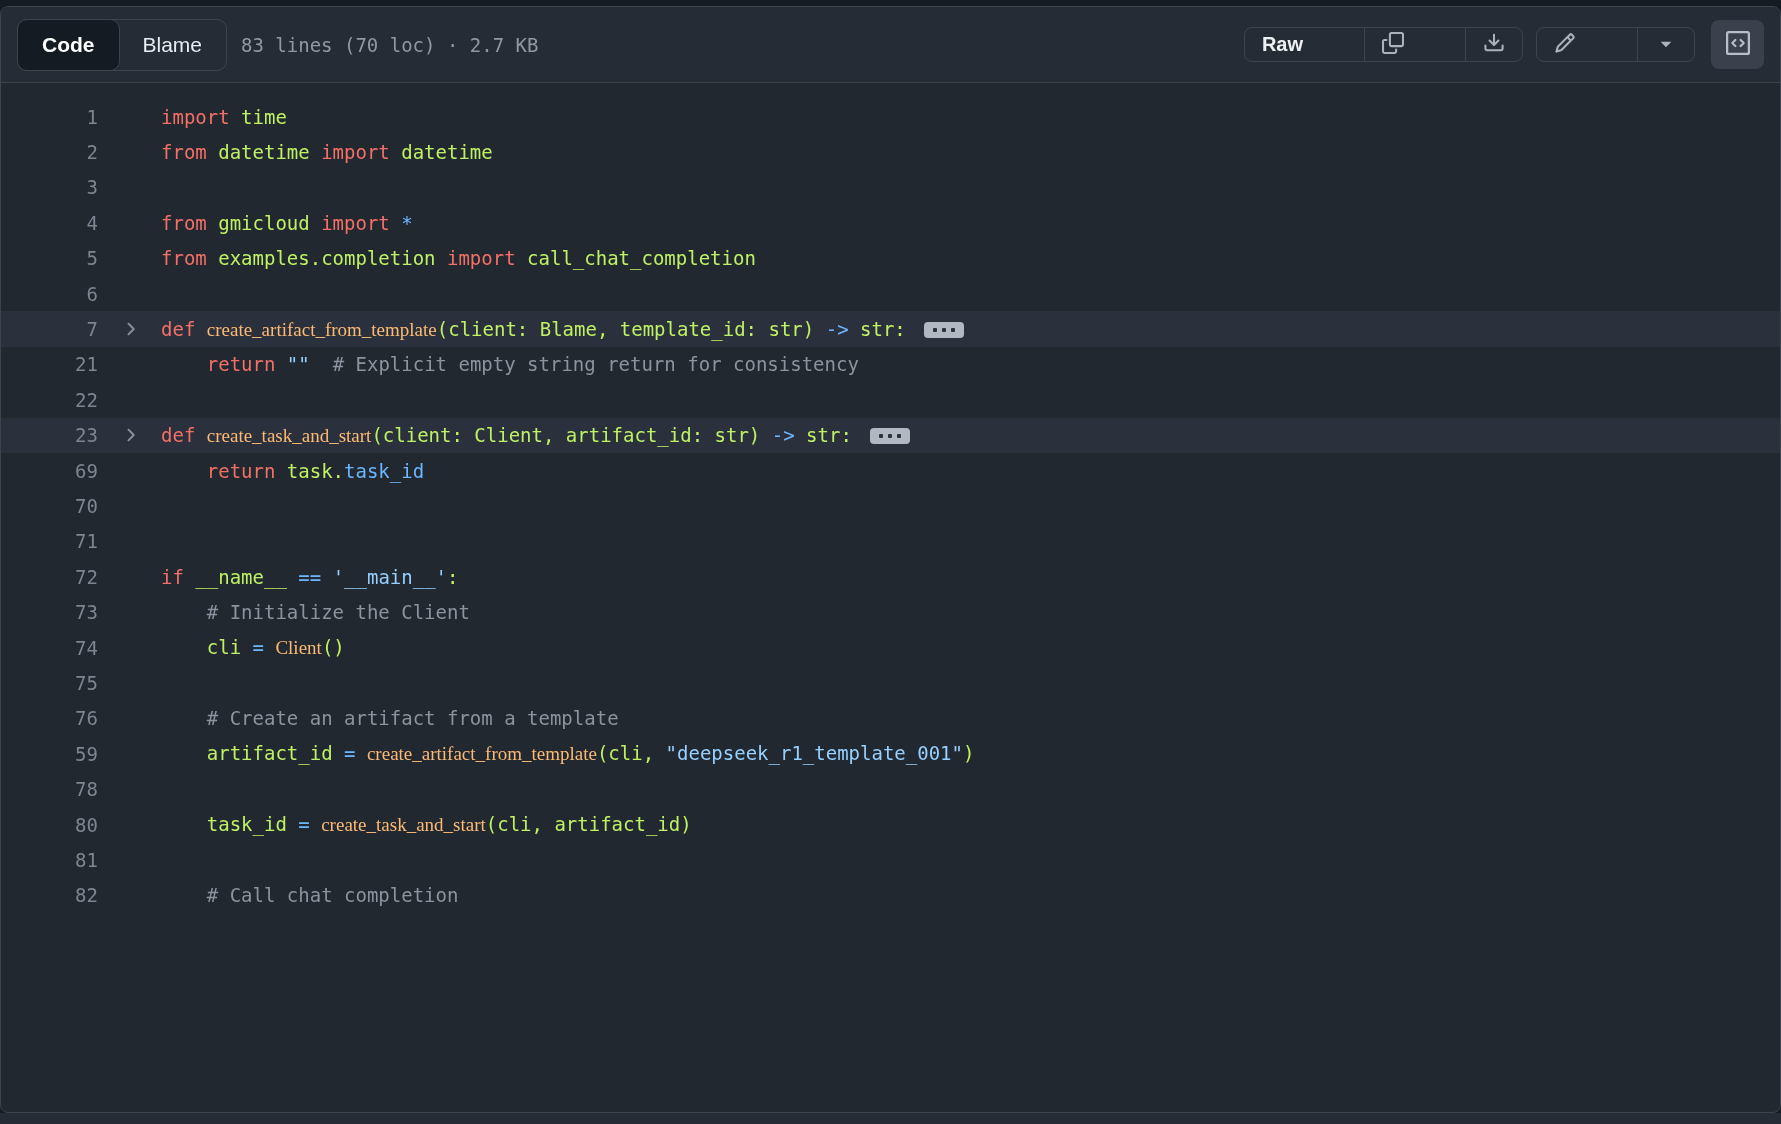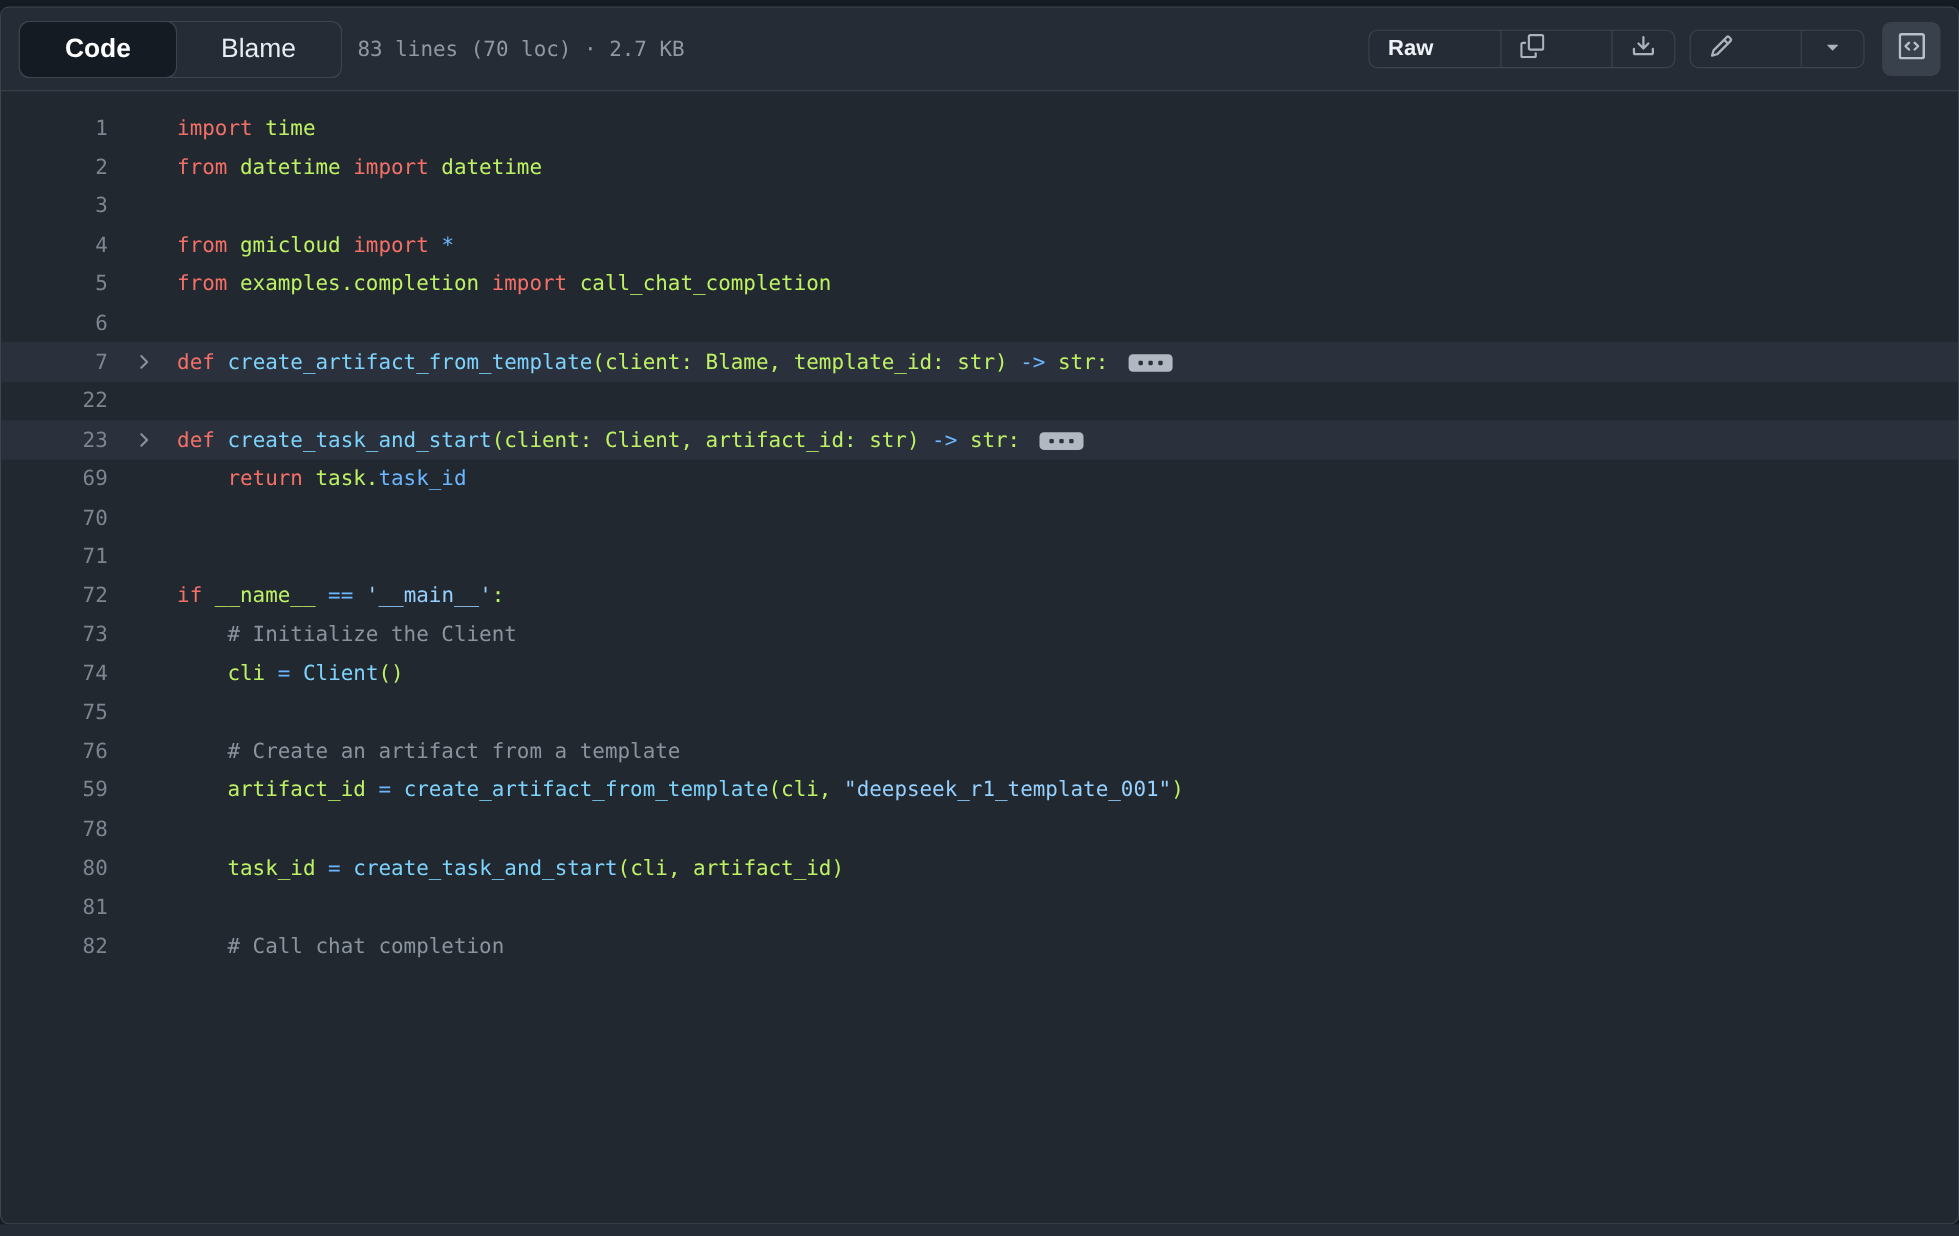--- a/index.html
+++ b/index.html
@@ -17,22 +17,22 @@
   
   .toolbar{
     height:75px;background:#262c36;border-bottom:1px solid #3d444d;
     display:flex;align-items:center;padding:0 16px;box-sizing:content-box;
   }
   .seg{
     display:flex;align-items:stretch;height:52px;box-sizing:border-box;
     border:1px solid #3d444d;border-radius:10px;
   }
   .seg-tab{
-    display:flex;align-items:center;padding:0 41px;
-    font-size:24px;color:#e6edf3;cursor:pointer;box-sizing:border-box;
+    display:flex;align-items:center;padding:0 24px;
+    font-size:21px;color:#e6edf3;cursor:pointer;box-sizing:border-box;
   }
   .seg-tab.active{
     background:#151b23;border:1px solid #3d444d;border-radius:10px;
     margin:-1px;font-weight:700;color:#ffffff;
   }
   .meta{
     margin-left:14px;font-family:"DejaVu Sans Mono","Liberation Mono",monospace;
     font-size:19px;color:#9198a1;
   }
   .flex-spacer{flex:1}
@@ -62,21 +62,21 @@
   }
   .row{
     display:flex;align-items:center;height:35.4px;white-space:pre;width:100%;
   }
   .row.hl{background:#2a313c;}
   .ln{flex:0 0 97px;text-align:right;color:#7d8590;cursor:pointer;}
   .fold{flex:0 0 63px;display:flex;align-items:center;justify-content:center;}
   .fold svg{display:block;}
   .src{color:#e6edf3;}
   .src .k{color:#f47067;}   
-  .src .f{color:#7dd3fc;}   
+  .src .f{color:#fdba74;font-family:Liberation Serif, serif;}   
   .src .o{color:#6cb6ff;}   
   .src .s{color:#96d0ff;}   
   .src .c{color:#8b949e;}   
   .src .p{color:#bef264;}   
   .ellipsis{
     display:inline-flex;align-items:center;gap:5px;
     background:#b1b8c2;border-radius:4px;padding:6px 9px;
     margin-left:18px;vertical-align:middle;cursor:pointer;
   }
   .ellipsis i{display:block;width:4px;height:4px;border-radius:1px;background:#2a313c;}
@@ -151,20 +151,21 @@
   <div class="code-area">
       <div class="row"><span class="ln">1</span><span class="fold"></span><span class="src"><span class="k">import</span><span class="p"> time</span></span></div>
       <div class="row"><span class="ln">2</span><span class="fold"></span><span class="src"><span class="k">from</span><span class="p"> datetime </span><span class="k">import</span><span class="p"> datetime</span></span></div>
       <div class="row"><span class="ln">3</span><span class="fold"></span><span class="src"></span></div>
       <div class="row"><span class="ln">4</span><span class="fold"></span><span class="src"><span class="k">from</span><span class="p"> gmicloud </span><span class="k">import</span><span class="p"> </span><span class="o">*</span></span></div>
       <div class="row"><span class="ln">5</span><span class="fold"></span><span class="src"><span class="k">from</span><span class="p"> examples.completion </span><span class="k">import</span><span class="p"> call_chat_completion</span></span></div>
       <div class="row"><span class="ln">6</span><span class="fold"></span><span class="src"></span></div>
       <div class="row hl"><span class="ln">7</span><span class="fold"><svg width="20" height="20" viewBox="0 0 16 16" fill="#8b949e">
             <path d="M6.22 3.22a.75.75 0 0 1 1.06 0l4.25 4.25a.75.75 0 0 1 0 1.06l-4.25 4.25a.751.751 0 0 1-1.042-.018.751.751 0 0 1-.018-1.042L9.94 8 6.22 4.28a.75.75 0 0 1 0-1.06Z"></path>
           </svg></span><span class="src"><span class="k">def</span><span class="p"> </span><span class="f">create_artifact_from_template</span><span class="p">(client: Blame, template_id: str) </span><span class="o">-&gt;</span><span class="p"> str:</span><span class="ellipsis"><i></i><i></i><i></i></span></span></div>
+      <div class="row"><span class="ln">21</span><span class="fold"></span><span class="src"><span class="p">    </span><span class="k">return</span><span class="p"> </span><span class="s">""</span><span class="p">  </span><span class="c"># Explicit empty string return for consistency</span></span></div>
       <div class="row"><span class="ln">22</span><span class="fold"></span><span class="src"></span></div>
       <div class="row hl"><span class="ln">23</span><span class="fold"><svg width="20" height="20" viewBox="0 0 16 16" fill="#8b949e">
             <path d="M6.22 3.22a.75.75 0 0 1 1.06 0l4.25 4.25a.75.75 0 0 1 0 1.06l-4.25 4.25a.751.751 0 0 1-1.042-.018.751.751 0 0 1-.018-1.042L9.94 8 6.22 4.28a.75.75 0 0 1 0-1.06Z"></path>
           </svg></span><span class="src"><span class="k">def</span><span class="p"> </span><span class="f">create_task_and_start</span><span class="p">(client: Client, artifact_id: str) </span><span class="o">-&gt;</span><span class="p"> str:</span><span class="ellipsis"><i></i><i></i><i></i></span></span></div>
       <div class="row"><span class="ln">69</span><span class="fold"></span><span class="src"><span class="p">    </span><span class="k">return</span><span class="p"> task.</span><span class="o">task_id</span></span></div>
       <div class="row"><span class="ln">70</span><span class="fold"></span><span class="src"></span></div>
       <div class="row"><span class="ln">71</span><span class="fold"></span><span class="src"></span></div>
       <div class="row"><span class="ln">72</span><span class="fold"></span><span class="src"><span class="k">if</span><span class="p"> __name__ </span><span class="o">==</span><span class="p"> </span><span class="s">'__main__'</span><span class="p">:</span></span></div>
       <div class="row"><span class="ln">73</span><span class="fold"></span><span class="src"><span class="p">    </span><span class="c"># Initialize the Client</span></span></div>
       <div class="row"><span class="ln">74</span><span class="fold"></span><span class="src"><span class="p">    cli </span><span class="o">=</span><span class="p"> </span><span class="f">Client</span><span class="p">()</span></span></div>

